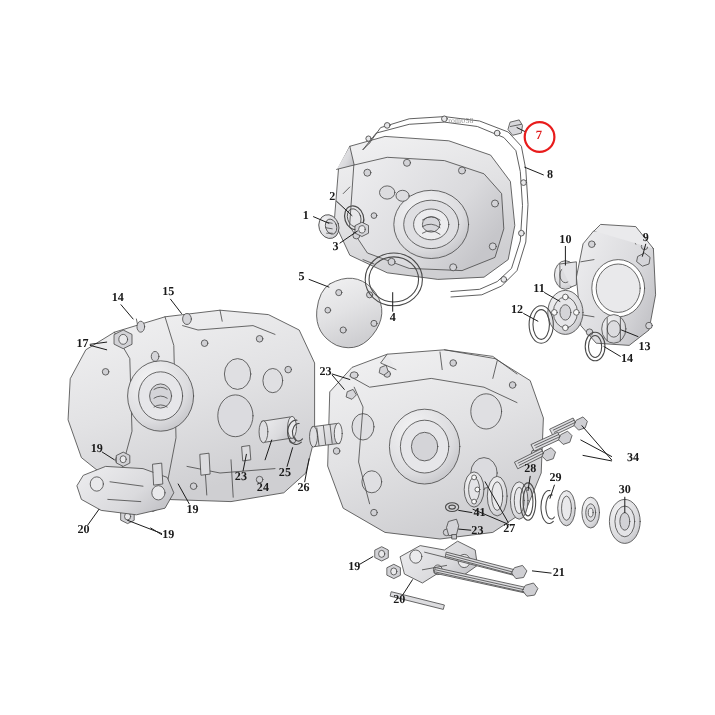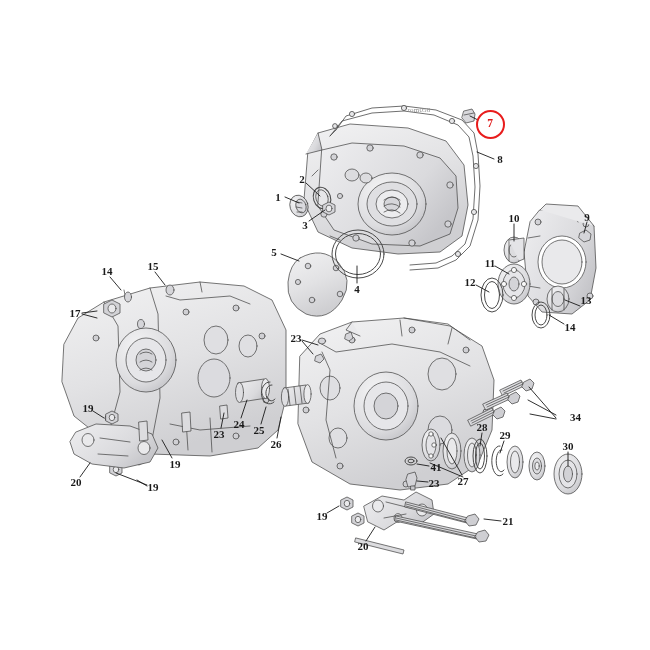--- a/index.html
+++ b/index.html
@@ -465,32 +465,32 @@
       <div class="callout" style="left: 302px; top: 179px;">2</div>
       <div class="callout" style="left: 305px; top: 225px;">3</div>
       <div class="callout" style="left: 357px; top: 289px;">4</div>
       <div class="callout" style="left: 274px; top: 252px;">5</div>
       <div class="callout highlighted" style="left: 490px; top: 124px;">7</div>
       <div class="callout" style="left: 500px; top: 159px;">8</div>
       <div class="callout" style="left: 587px; top: 217px;">9</div>
       <div class="callout" style="left: 514px; top: 218px;">10</div>
       <div class="callout" style="left: 490px; top: 263px;">11</div>
       <div class="callout" style="left: 470px; top: 282px;">12</div>
-      <div class="callout" style="left: 586px; top: 300px;">13</div>
+      <div class="callout" style="left: 586px; top: 316px;">13</div>
       <div class="callout" style="left: 570px; top: 327px;">14</div>
       <div class="callout" style="left: 153px; top: 266px;">15</div>
       <div class="callout" style="left: 107px; top: 271px;">14</div>
       <div class="callout" style="left: 75px; top: 313px;">17</div>
       <div class="callout" style="left: 88px; top: 408px;">19</div>
       <div class="callout" style="left: 76px; top: 482px;">20</div>
       <div class="callout" style="left: 153px; top: 487px;">19</div>
       <div class="callout" style="left: 175px; top: 464px;">19</div>
       <div class="callout" style="left: 296px; top: 338px;">23</div>
       <div class="callout" style="left: 219px; top: 434px;">23</div>
-      <div class="callout" style="left: 239px; top: 424px;">24</div>
+      <div class="callout" style="left: 239px; top: 444px;">24</div>
       <div class="callout" style="left: 259px; top: 430px;">25</div>
       <div class="callout" style="left: 276px; top: 444px;">26</div>
       <div class="callout" style="left: 463px; top: 481px;">27</div>
       <div class="callout" style="left: 482px; top: 427px;">28</div>
       <div class="callout" style="left: 505px; top: 435px;">29</div>
       <div class="callout" style="left: 568px; top: 446px;">30</div>
       <div class="callout" style="left: 434px; top: 483px;">23</div>
       <div class="callout" style="left: 436px; top: 467px;">41</div>
       <div class="callout" style="left: 563px; top: 417px; padding-left: 25px;">34</div>
       <div class="callout" style="left: 322px; top: 516px;">19</div>

